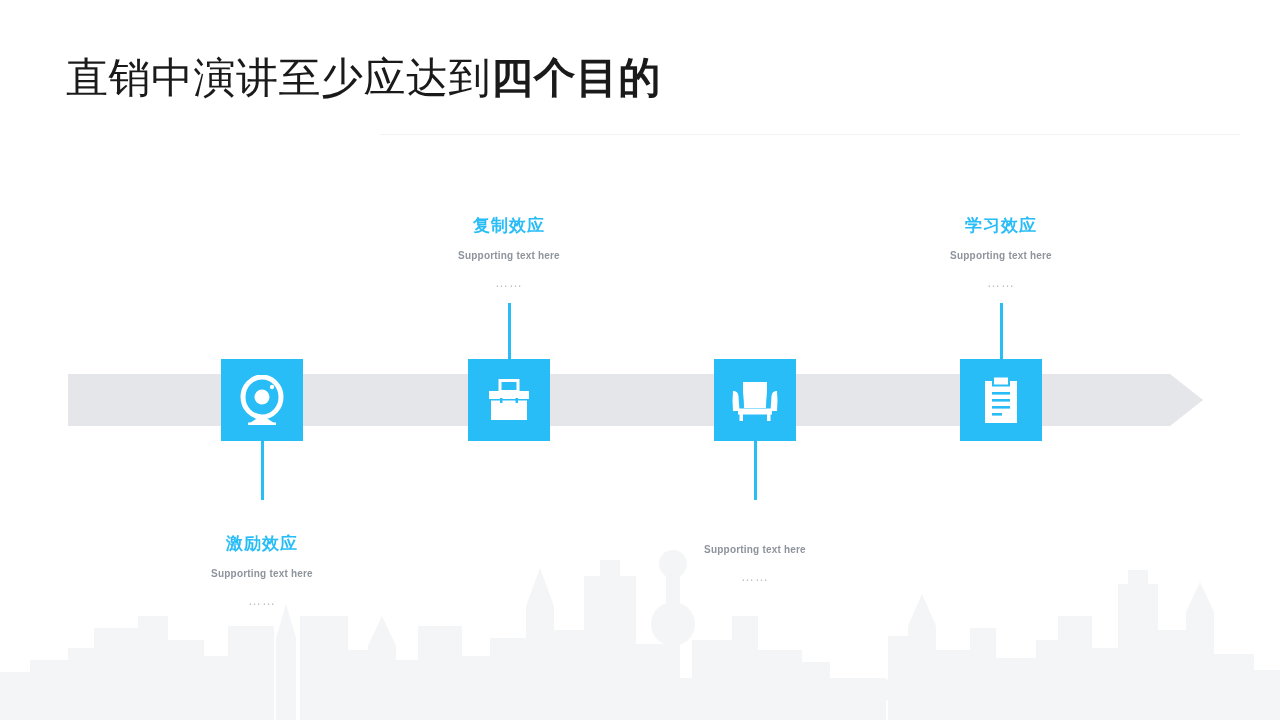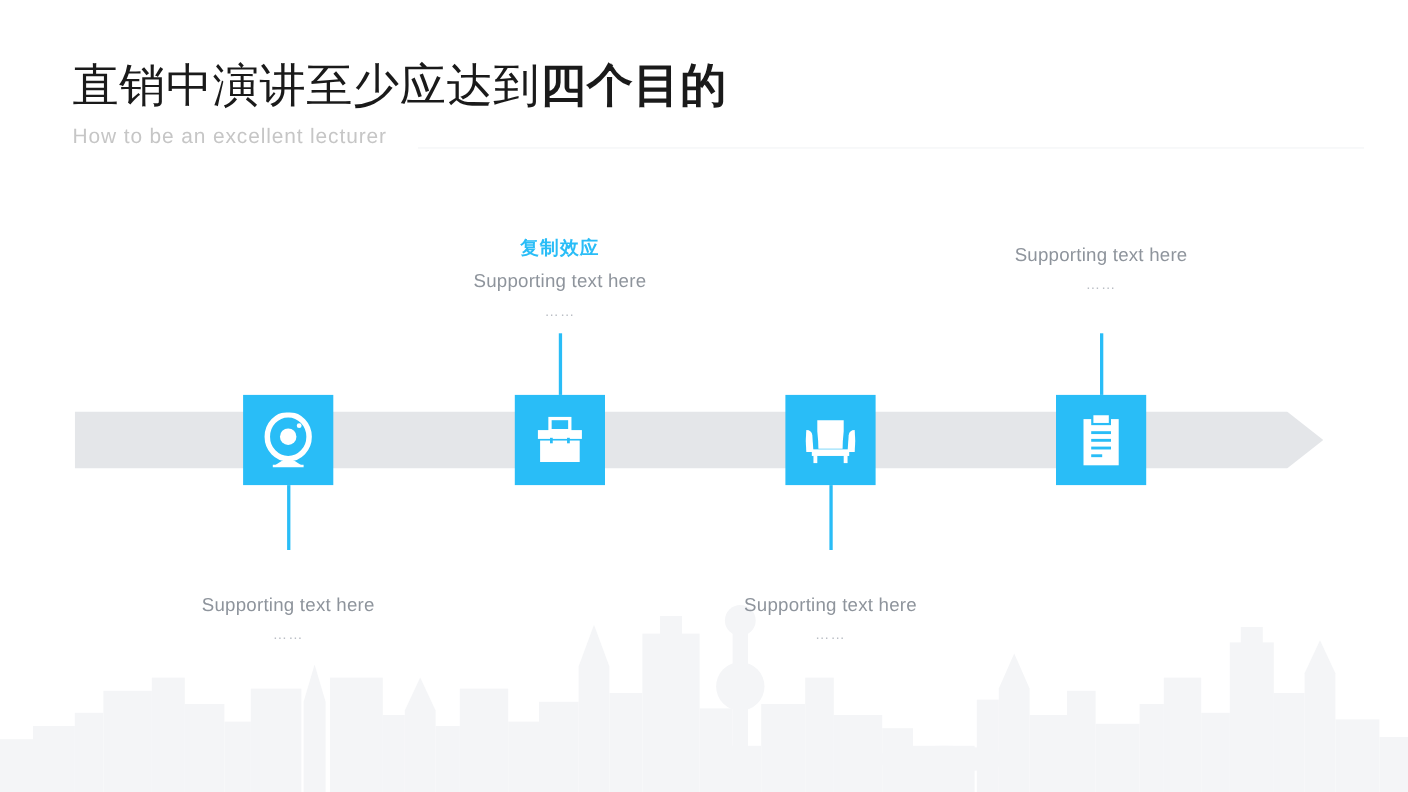--- a/index.html
+++ b/index.html
@@ -70,21 +70,21 @@
     text-align:center;
   }
   .node-label.above { top:214px; }
   .node-label.below { top:532px; }
 
   .node-title {
     font-size:17px; font-weight:700; color:#29bdf7;
     line-height:24px; letter-spacing:1px;
   }
   .node-sub {
-    font-size:17px; font-weight:400; color:#8e949c;
+    font-size:10px; font-weight:700; color:#8e949c;
     line-height:22px; margin-top:7px; letter-spacing:0.2px;
   }
   .node-dots {
     font-size:13px; color:#b9bdc4; line-height:18px;
     margin-top:7px; letter-spacing:1px;
   }
 </style>
 </head>
 <body>
 
@@ -137,21 +137,20 @@
     <rect x="1214" y="134" width="40" height="66"></rect>
     <rect x="1254" y="150" width="26" height="50"></rect>
     <rect x="0" y="152" width="32" height="48"></rect>
   </g>
 </svg>
 
 <div id="header">
   <div id="page-title">
     <span class="t-light">直销中演讲至少应达到</span><span class="t-bold">四个目的</span>
   </div>
-  <div id="page-subtitle">How to be an excellent lecturer</div>
   <div id="header-rule"></div>
 </div>
 
 <div id="timeline">
 
   <svg id="timeline-arrow-bar" viewBox="0 0 1135 52" preserveAspectRatio="none" aria-hidden="true">
     <polygon points="0,0 1102,0 1135,26 1102,52 0,52" fill="#e4e6e9"></polygon>
   </svg>
 
   <div class="node" style="left:262px;">
@@ -160,20 +159,21 @@
         <ellipse cx="23" cy="22" rx="19" ry="20" fill="none" stroke="#ffffff" stroke-width="5"></ellipse>
         <circle cx="23" cy="22" r="7.5" fill="#ffffff"></circle>
         <circle cx="33" cy="12" r="2.2" fill="#ffffff"></circle>
         <rect x="19.5" y="41" width="7" height="4" fill="#ffffff"></rect>
         <path d="M11 48 L17 44 L29 44 L35 48 Z" fill="#ffffff"></path>
         <rect x="9" y="47.5" width="28" height="2.5" fill="#ffffff"></rect>
       </svg>
     </div>
     <div class="node-connector down"></div>
     <div class="node-label below">
+      <div class="node-title">激励效应</div>
       <div class="node-sub">Supporting text here</div>
       <div class="node-dots">……</div>
     </div>
   </div>
 
   <div class="node" style="left:509px;">
     <div class="node-tile">
       <svg width="48" height="44" viewBox="0 0 48 44" aria-hidden="true">
         <rect x="15" y="2.5" width="18" height="11" fill="none" stroke="#ffffff" stroke-width="3"></rect>
         <rect x="4" y="13" width="40" height="8" fill="#ffffff"></rect>
@@ -214,18 +214,19 @@
         <rect x="3" y="5" width="32" height="42" fill="#ffffff"></rect>
         <rect x="11" y="0.5" width="16" height="9" fill="#ffffff" stroke="#29bdf7" stroke-width="2"></rect>
         <rect x="10" y="16" width="18" height="2.6" fill="#29bdf7"></rect>
         <rect x="10" y="23" width="18" height="2.6" fill="#29bdf7"></rect>
         <rect x="10" y="30" width="18" height="2.6" fill="#29bdf7"></rect>
         <rect x="10" y="37" width="10" height="2.6" fill="#29bdf7"></rect>
       </svg>
     </div>
     <div class="node-connector up"></div>
     <div class="node-label above">
+      <div class="node-title">学习效应</div>
       <div class="node-sub">Supporting text here</div>
       <div class="node-dots">……</div>
     </div>
   </div>
 
 </div>
 
 </body></html>

